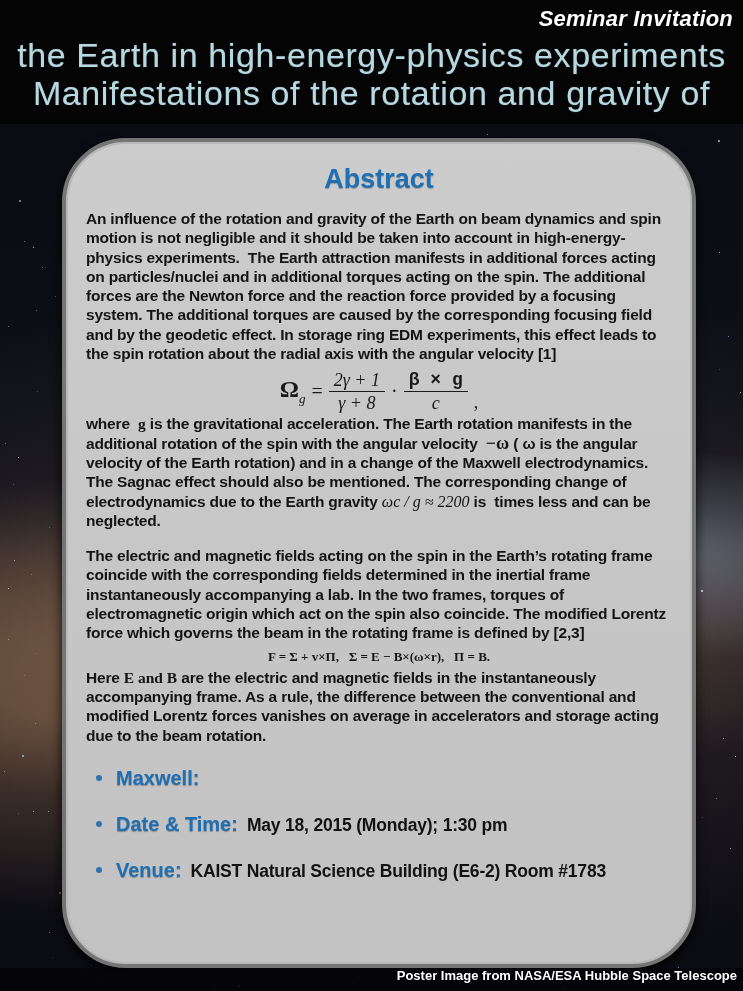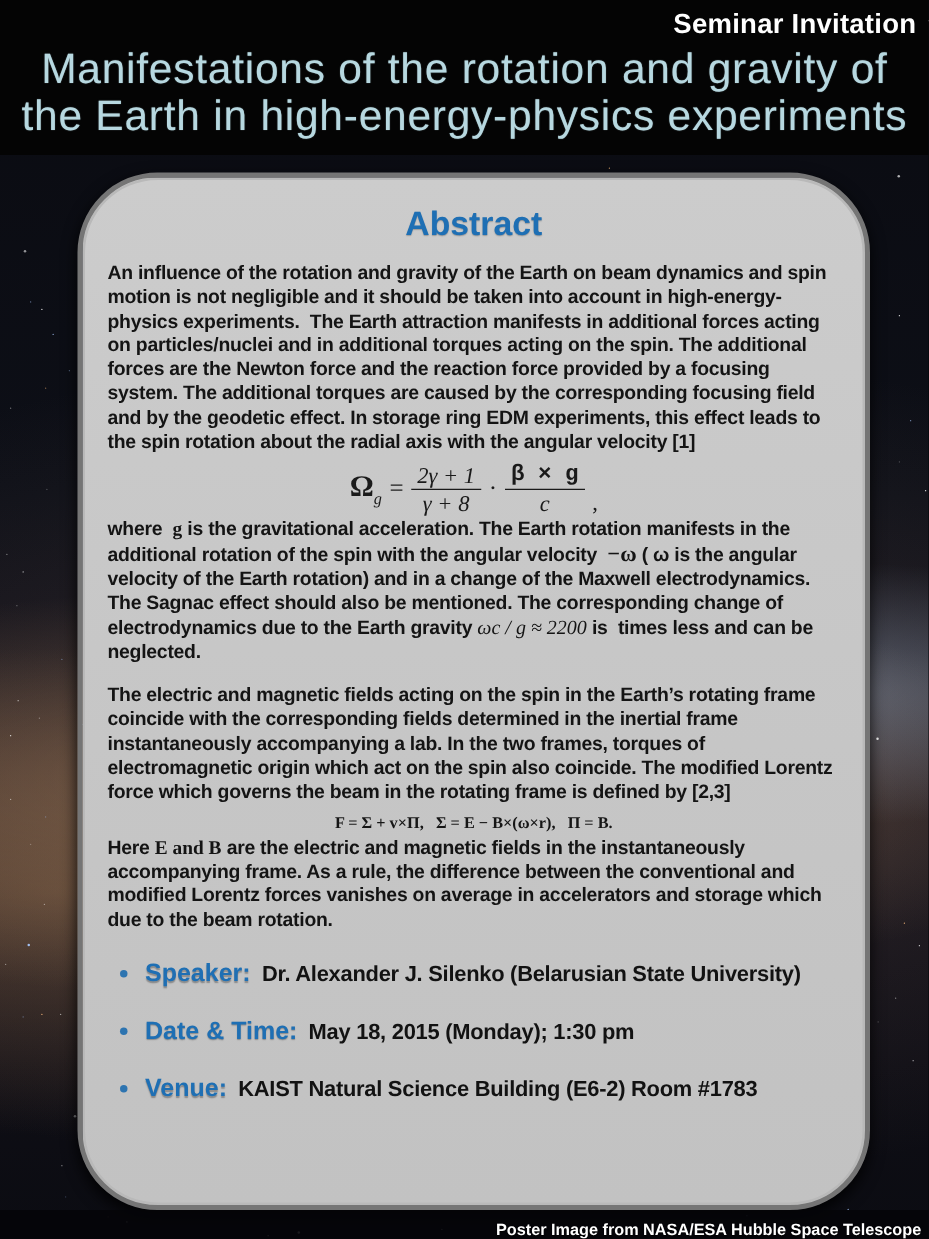--- a/index.html
+++ b/index.html
@@ -19,21 +19,21 @@
       linear-gradient(180deg, #0a0b11 0%, #0d0f17 40%, #15111a 62%, #0b0c12 100%);
   }
   .star { position:absolute; border-radius:50%; background:#fff; }
   
   .header {
     position:absolute; top:0; left:0; width:100%; height:124px;
     background:#040404; z-index:3;
   }
   .badge {
     text-align:right; padding:6px 10px 0 10px;
-    font-weight:bold; font-size:22px; color:#ffffff; letter-spacing:0.2px;
+    font-weight:bold; font-size:22px; color:#ffffff; letter-spacing:0.2px;font-style:italic;
   }
   .title {
     margin-top:4px; text-align:center; color:#b7d8e0;
     font-size:34px; line-height:38px; font-weight:normal; letter-spacing:0.6px;
     text-shadow:0 0 1px rgba(183,216,224,0.5);
   }
   
   .panel {
     position:absolute; z-index:2; left:62px; top:138px; width:634px; height:830px;
     border-radius:64px;
@@ -82,21 +82,21 @@
   }
   .detail-label {
     font-weight:bold; font-size:20px; color:#1e6fb4; margin-right:9px; white-space:nowrap;
     text-shadow:0 1px 1px rgba(0,0,0,0.3);
   }
   .detail-value { font-weight:bold; font-size:17.5px; color:#121212; letter-spacing:-0.2px; white-space:nowrap; }
   
   .footerbar {
     position:absolute; z-index:4; bottom:0; left:0; width:100%; height:23px;
     background:rgba(4,4,8,0.88);
-    display:flex; justify-content:flex-end; align-items:flex-end; padding-right:6px;
+    display:flex; justify-content:flex-end; align-items:flex-start; padding-right:6px;
   }
   .credit { font-weight:bold; font-size:13px; color:#ffffff; text-shadow:0 1px 1px #000; }
 </style>
 </head>
 <body>
 
 <div class="poster">
 
   <div class="space">
       <div class="star" style="left: 58.2308%; top: 51.9819%; height: 2px; width: 2px; opacity: 0.77; background: rgb(255, 255, 255);"></div>
@@ -397,22 +397,22 @@
       <div class="star" style="left: 24.7616%; top: 78.4171%; height: 1px; width: 1px; opacity: 0.4; background: rgb(255, 255, 255);"></div>
       <div class="star" style="left: 20.5168%; top: 95.26%; height: 1px; width: 1px; opacity: 0.68; background: rgb(255, 255, 255);"></div>
       <div class="star" style="left: 99.8335%; top: 1.65582%; height: 1px; width: 1px; opacity: 0.99; background: rgb(255, 255, 255);"></div>
       <div class="star" style="left: 8.90956%; top: 58.4716%; height: 1px; width: 1px; opacity: 0.99; background: rgb(169, 201, 255);"></div>
       <div class="star" style="left: 73.955%; top: 78.6601%; height: 1px; width: 1px; opacity: 0.88; background: rgb(169, 201, 255);"></div>
     </div>
 
   <div class="header">
     <div class="badge">Seminar Invitation</div>
     <div class="title">
+      <div>the Earth in high-energy-physics experiments</div>
       <div>Manifestations of the rotation and gravity of</div>
-      <div>the Earth in high-energy-physics experiments</div>
     </div>
   </div>
 
   <div class="panel">
     <div class="abstract-heading">Abstract</div>
 
     <p class="body" style="margin-top:14px">An influence of the rotation and gravity of the Earth on beam dynamics and spin motion is not negligible and it should be taken into account in high-energy-physics experiments.  The Earth attraction manifests in additional forces acting on particles/nuclei and in additional torques acting on the spin. The additional forces are the Newton force and the reaction force provided by a focusing system. The additional torques are caused by the corresponding focusing field and by the geodetic effect. In storage ring EDM experiments, this effect leads to the spin rotation about the radial axis with the angular velocity [1]</p>
 
     <div class="eq1">
         <span class="lhs"><span>Ω</span><span class="sub">g</span></span>
@@ -428,27 +428,26 @@
         </span>
         <span class="comma">,</span>
       </div>
 
     <p class="body" style="margin-top:1px"><span>where  </span><span class="mser">g</span><span> is the gravitational acceleration. The Earth rotation manifests in the additional rotation of the spin with the angular velocity  </span><span class="mser" style="font-size:18px">−ω</span><span> ( ω is the angular velocity of the Earth rotation) and in a change of the Maxwell electrodynamics. The Sagnac effect should also be mentioned. The corresponding change of electrodynamics due to the Earth gravity </span><span class="mita">ωc / g ≈ 2200</span><span> is  times less and can be neglected.</span></p>
 
     <p class="body" style="margin-top:16px">The electric and magnetic fields acting on the spin in the Earth’s rotating frame coincide with the corresponding fields determined in the inertial frame instantaneously accompanying a lab. In the two frames, torques of electromagnetic origin which act on the spin also coincide. The modified Lorentz force which governs the beam in the rotating frame is defined by [2,3]</p>
 
     <div class="eq2">F = Σ + v×Π,   Σ = E − B×(ω×r),   Π = B.</div>
 
-    <p class="body" style="margin-top:1px"><span>Here </span><span class="mser">E and B</span><span> are the electric and magnetic fields in the instantaneously accompanying frame. As a rule, the difference between the conventional and modified Lorentz forces vanishes on average in accelerators and storage which due to the beam rotation.</span></p>
+    <p class="body" style="margin-top:1px"><span>Here </span><span class="mser">E and B</span><span> are the electric and magnetic fields in the instantaneously accompanying frame. As a rule, the difference between the conventional and modified Lorentz forces vanishes on average in accelerators and storage acting due to the beam rotation.</span></p>
 
     <div class="details">
       <div class="detail-row">
         <span class="bullet"></span>
-        <span class="detail-label">Speaker:</span>
-        <span class="detail-value">Dr. Alexander J. Silenko (Belarusian State University)</span>
+        <span class="detail-label">Maxwell:</span>
       </div>
       <div class="detail-row">
         <span class="bullet"></span>
         <span class="detail-label">Date &amp; Time:</span>
         <span class="detail-value">May 18, 2015 (Monday); 1:30 pm</span>
       </div>
       <div class="detail-row">
         <span class="bullet"></span>
         <span class="detail-label">Venue:</span>
         <span class="detail-value">KAIST Natural Science Building (E6-2) Room #1783</span>

